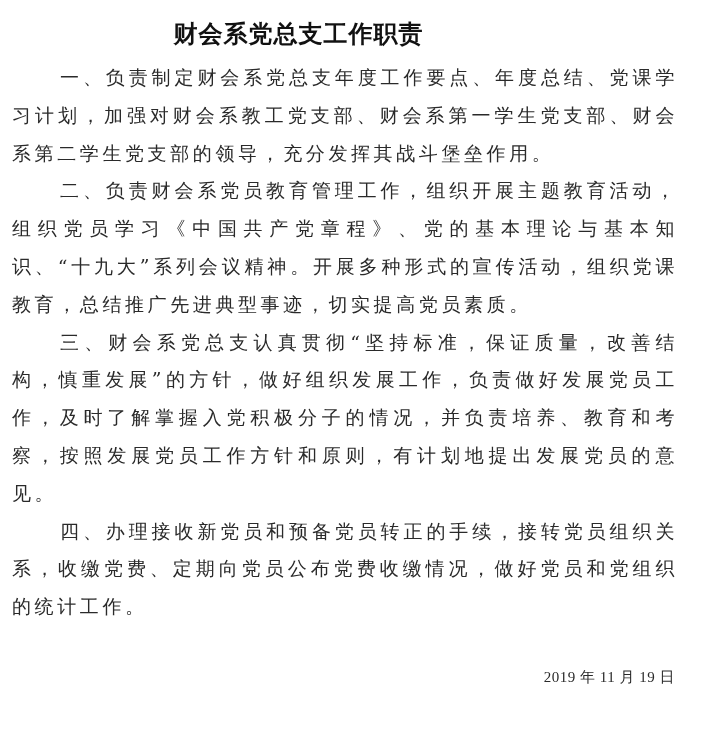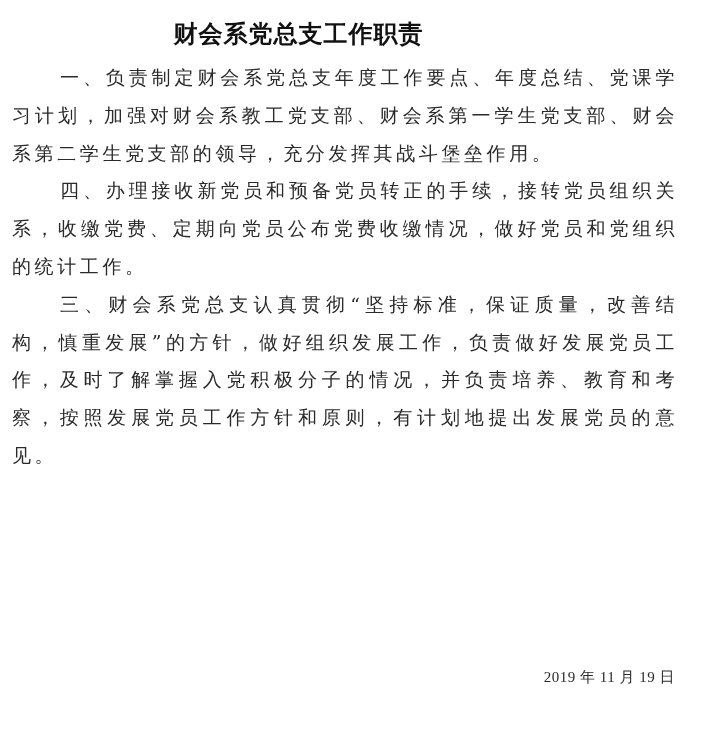--- a/index.html
+++ b/index.html
@@ -55,17 +55,18 @@
       letter-spacing: 0.5px;
     }
   </style>
 </head>
 <body>
 
 <div class="title">财会系党总支工作职责</div>
 
 <div class="body-text">
   <p class="para">一、负责制定财会系党总支年度工作要点、年度总结、党课学习计划，加强对财会系教工党支部、财会系第一学生党支部、财会系第二学生党支部的领导，充分发挥其战斗堡垒作用。</p>
+  <p class="para">二、负责财会系党员教育管理工作，组织开展主题教育活动，组织党员学习《中国共产党章程》、党的基本理论与基本知识、“十九大”系列会议精神。开展多种形式的宣传活动，组织党课教育，总结推广先进典型事迹，切实提高党员素质。</p>
+  <p class="para">三、财会系党总支认真贯彻“坚持标准，保证质量，改善结构，慎重发展”的方针，做好组织发展工作，负责做好发展党员工作，及时了解掌握入党积极分子的情况，并负责培养、教育和考察，按照发展党员工作方针和原则，有计划地提出发展党员的意见。</p>
   <p class="para">四、办理接收新党员和预备党员转正的手续，接转党员组织关系，收缴党费、定期向党员公布党费收缴情况，做好党员和党组织的统计工作。</p>
-  <p class="para">三、财会系党总支认真贯彻“坚持标准，保证质量，改善结构，慎重发展”的方针，做好组织发展工作，负责做好发展党员工作，及时了解掌握入党积极分子的情况，并负责培养、教育和考察，按照发展党员工作方针和原则，有计划地提出发展党员的意见。</p>
 </div>
 
 <div class="date">2019 年 11 月 19 日</div>
 
 </body></html>

